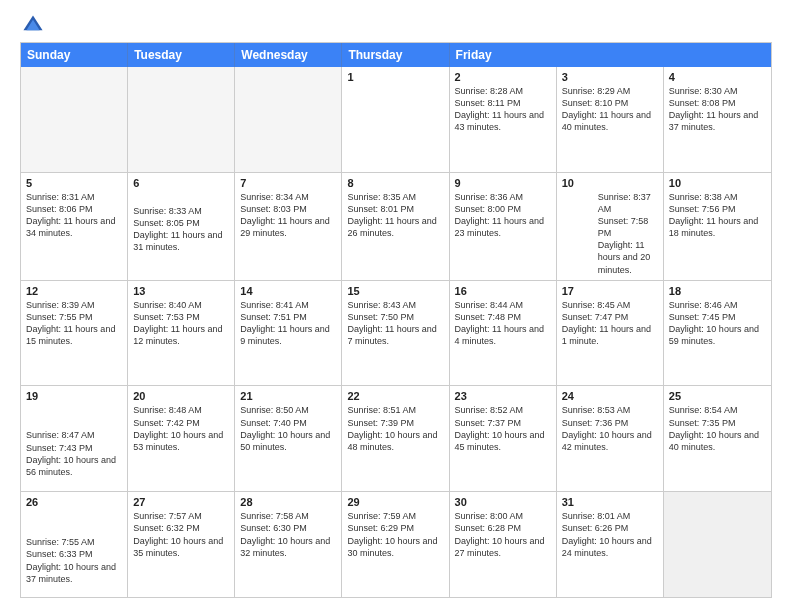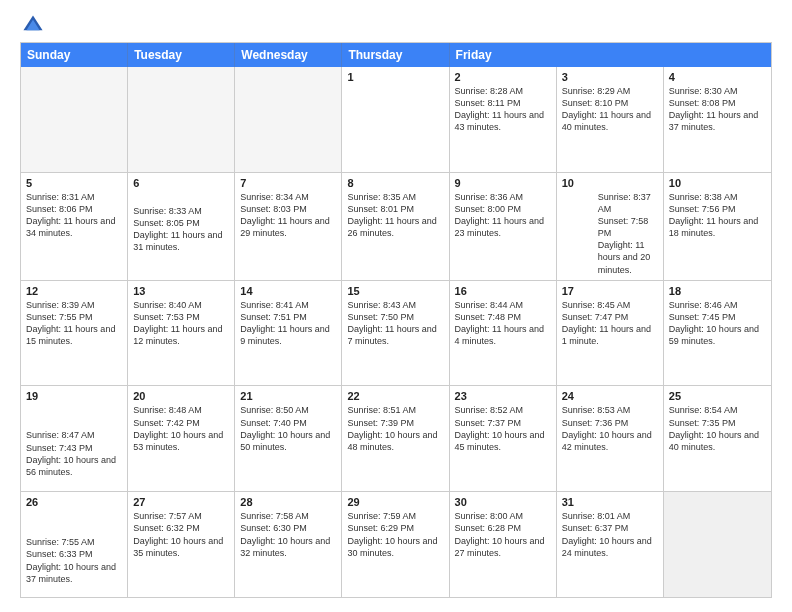--- a/index.html
+++ b/index.html
@@ -331,20 +331,20 @@
           </div>
           <div class="cal-cell">
             <span class="day-num">30</span>
             <div class="cell-text" style="white-space: pre-line;">Sunrise: 8:00 AM
 Sunset: 6:28 PM
 Daylight: 10 hours and 27 minutes.</div>
           </div>
           <div class="cal-cell">
             <span class="day-num">31</span>
             <div class="cell-text" style="white-space: pre-line;">Sunrise: 8:01 AM
-Sunset: 6:37 PM
+Sunset: 6:26 PM
 Daylight: 10 hours and 24 minutes.</div>
           </div>
           <div class="cal-cell empty shaded"></div>
         </div>
       </div>
   </div>
 </div>
 
 </body></html>

